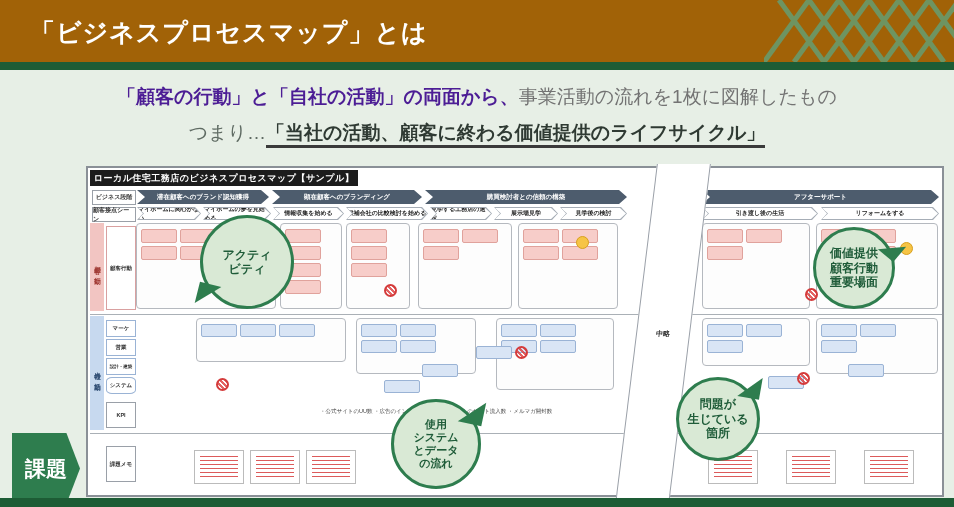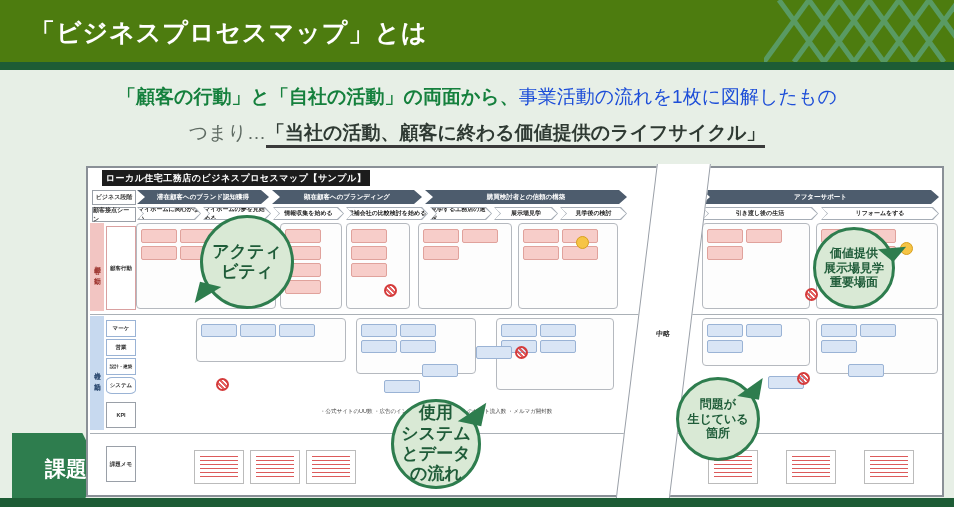--- a/index.html
+++ b/index.html
@@ -1,40 +1,40 @@
 <!DOCTYPE html>
 <html><head>
 <meta charset="utf-8">
 <style>
   html,body{margin:0;padding:0;background:#cfd8cf;}
   .slide{position:relative;width:954px;height:507px;background:#e7efe6;overflow:hidden;
          font-family:"Liberation Sans",sans-serif;}
   
-  .header{position:absolute;left:0;top:0;width:954px;height:67px;background:#4d7c0f;}
+  .header{position:absolute;left:0;top:0;width:954px;height:67px;background:#a16207;}
   .header-title{position:absolute;left:30px;top:16px;color:#fff;font-size:25px;font-weight:bold;letter-spacing:1px;}
   .header-strip{position:absolute;left:0;top:62px;width:954px;height:8px;background:#1d5c35;}
   .hatch{position:absolute;right:0;top:0;height:62px;}
   
   .sub1{position:absolute;left:0;top:84px;width:954px;text-align:center;font-size:19px;}
-  .sub1 .g{color:#15803d;font-weight:bold;}
-  .sub1 .r{color:#1d4ed8;font-weight:500;}
+  .sub1 .g{color:#4c1d95;font-weight:bold;}
+  .sub1 .r{color:#737373;font-weight:500;}
   .sub2{position:absolute;left:0;top:120px;width:954px;text-align:center;font-size:19px;}
   .sub2 .p{color:#5f6b63;font-weight:500;}
   .sub2 .m{color:#2f3a33;font-weight:bold;border-bottom:3px solid #3a3a3a;padding-bottom:2px;}
   
   .s-arrow{position:absolute;left:12px;width:68px;background:#2e7d4e;color:#fff;
            clip-path:polygon(0 0,80% 0,100% 50%,80% 100%,0 100%);
            display:flex;flex-direction:column;align-items:center;justify-content:center;line-height:1.1;}
   .s-arrow .big{font-size:21px;font-weight:bold;}
   .s-arrow .small{font-size:12px;font-weight:bold;}
   
   #diagram{position:absolute;left:86px;top:166px;width:858px;height:331px;background:#fff;
            border:2px solid #8a9097;box-sizing:border-box;}
   .d-title{position:absolute;left:2px;top:2px;width:268px;height:16px;background:#1c1c1c;color:#fff;
-           font-size:9px;font-weight:bold;display:flex;align-items:center;justify-content:center;letter-spacing:.5px;margin-left:12px;}
+           font-size:9px;font-weight:bold;display:flex;align-items:center;justify-content:center;letter-spacing:.5px;}
   .hdr-label{position:absolute;border:1px solid #9aa0a8;background:#fff;font-size:6px;font-weight:bold;color:#333;
              display:flex;align-items:center;justify-content:center;}
   .phase{position:absolute;top:22px;height:14px;background:#4d5c6d;color:#fff;font-size:6.5px;font-weight:bold;
          display:flex;align-items:center;justify-content:center;
          clip-path:polygon(0 0,calc(100% - 8px) 0,100% 50%,calc(100% - 8px) 100%,0 100%,8px 50%);}
   .chev{position:absolute;top:39px;height:13px;background:#a6adb6;
         clip-path:polygon(0 0,calc(100% - 6px) 0,100% 50%,calc(100% - 6px) 100%,0 100%,6px 50%);}
   .chev>span{position:absolute;inset:1px;background:#fff;color:#222;font-size:6px;font-weight:bold;
         display:flex;align-items:center;justify-content:center;
         clip-path:polygon(0 0,calc(100% - 6px) 0,100% 50%,calc(100% - 6px) 100%,0 100%,6px 50%);}
@@ -93,21 +93,21 @@
   </div>
   <div class="header-strip"></div>
 
   <div class="sub1">
     <span class="g">「顧客の行動」と「自社の活動」の両面から、</span><span class="r">事業活動の流れを1枚に図解したもの</span>
   </div>
   <div class="sub2">
     <span class="p">つまり…</span><span class="m">「当社の活動、顧客に終わる価値提供のライフサイクル」</span>
   </div>
 
-  <div class="s-arrow" style="top:433px;height:71px;padding-left:20px;">
+  <div class="s-arrow" style="top:433px;height:71px;">
     <span class="big">課題</span>
   </div>
 
   <div id="diagram">
     <div class="d-title">ローカル住宅工務店のビジネスプロセスマップ【サンプル】</div>
 
     <div class="hdr-label" style="left:4px;top:22px;width:42px;height:13px;">ビジネス段階</div>
     <div class="hdr-label" style="left:4px;top:39px;width:42px;height:13px;">顧客接点シーン</div>
 
     <div class="phase" style="left:49px;width:132px;">潜在顧客へのブランド認知獲得</div>
@@ -258,37 +258,37 @@
       </div>
       <div class="issue" style="left: 698px; top: 282px;">
         <div class="redlines"></div>
       </div>
       <div class="issue" style="left: 776px; top: 282px;">
         <div class="redlines"></div>
       </div>
     </div>
 
   <div class="callout" style="left:200px;top:215px;width:94px;height:94px;">
-    <span class="txt" style="font-size:17px;">アクティ
+    <span class="txt" style="font-size:12px;">アクティ
 ビティ</span>
     <div class="tail" style="left:-6px;bottom:0;border-top:22px solid #2e7d4e;border-right:22px solid transparent;transform:rotate(14deg);"></div>
   </div>
 
 
   <div class="callout" style="left:391px;top:399px;width:90px;height:90px;">
-    <span class="txt" style="font-size:17px;">使用
+    <span class="txt" style="font-size:11px;">使用
 システム
 とデータ
 の流れ</span>
     <div class="tail" style="right:-6px;top:-2px;border-bottom:24px solid #2e7d4e;border-left:24px solid transparent;transform:rotate(12deg);"></div>
   </div>
 
   <div class="callout" style="left:813px;top:227px;width:82px;height:82px;">
     <span class="txt" style="font-size:12px;">価値提供
-展示場見学
+顧客行動
 重要場面</span>
     <div class="tail" style="right:-10px;top:8px;border-bottom:20px solid #2e7d4e;border-left:20px solid transparent;transform:rotate(40deg);"></div>
   </div>
 
   <div class="callout" style="left:676px;top:377px;width:84px;height:84px;">
     <span class="txt" style="font-size:12px;">問題が
 生じている
 箇所</span>
     <div class="tail" style="right:-4px;top:-4px;border-bottom:22px solid #2e7d4e;border-left:22px solid transparent;transform:rotate(10deg);"></div>
   </div>

